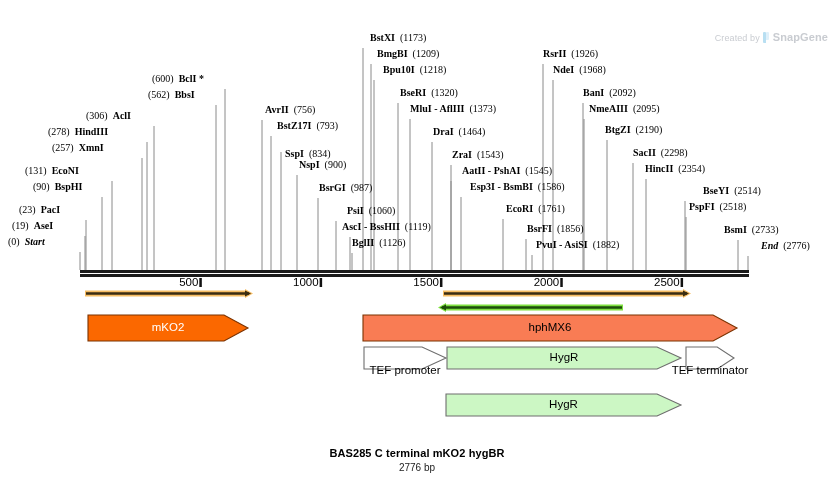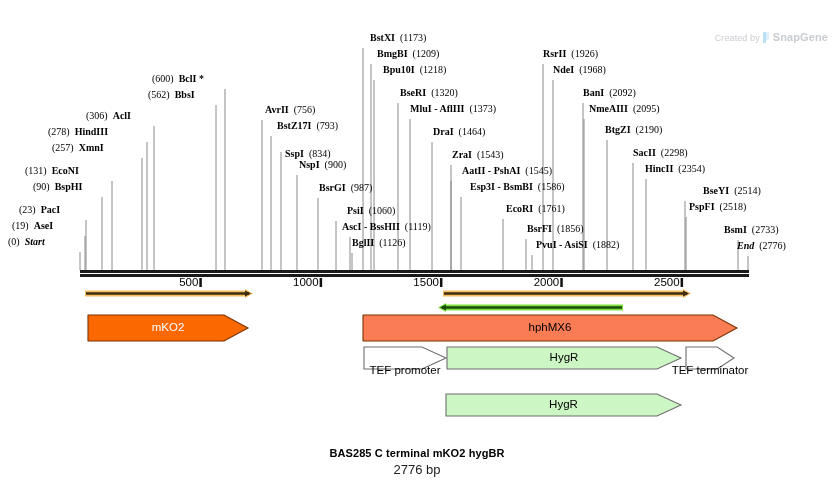--- a/index.html
+++ b/index.html
@@ -68,21 +68,21 @@
     text-align: center;
   }
   .title-main {
     font-size: 11px;
     font-weight: bold;
     color: #000000;
     font-family: "Liberation Sans", sans-serif;
     letter-spacing: 0.1px;
   }
   .title-sub {
-    font-size: 13px;
+    font-size: 10px;
     color: #222222;
     margin-top: 3px;
     font-family: "Liberation Sans", sans-serif;
   }
   .site-label {
     position: absolute;
     white-space: nowrap;
     font-size: 10px;
     font-family: Liberation Serif, serif;
     color: #000000;
@@ -233,21 +233,21 @@
     <div class="site-label" style="top: 48px; left: 543px;"><span class="enz">RsrII</span>&nbsp;&nbsp;<span class="pos">(1926)</span></div>
     <div class="site-label" style="top: 64px; left: 553px;"><span class="enz">NdeI</span>&nbsp;&nbsp;<span class="pos">(1968)</span></div>
     <div class="site-label" style="top: 87px; left: 583px;"><span class="enz">BanI</span>&nbsp;&nbsp;<span class="pos">(2092)</span></div>
     <div class="site-label" style="top: 103px; left: 589px;"><span class="enz">NmeAIII</span>&nbsp;&nbsp;<span class="pos">(2095)</span></div>
     <div class="site-label" style="top: 124px; left: 605px;"><span class="enz">BtgZI</span>&nbsp;&nbsp;<span class="pos">(2190)</span></div>
     <div class="site-label" style="top: 147px; left: 633px;"><span class="enz">SacII</span>&nbsp;&nbsp;<span class="pos">(2298)</span></div>
     <div class="site-label" style="top: 163px; left: 645px;"><span class="enz">HincII</span>&nbsp;&nbsp;<span class="pos">(2354)</span></div>
     <div class="site-label" style="top: 185px; left: 679px; margin-left: 24px;"><span class="enz">BseYI</span>&nbsp;&nbsp;<span class="pos">(2514)</span></div>
     <div class="site-label" style="top: 201px; left: 689px;"><span class="enz">PspFI</span>&nbsp;&nbsp;<span class="pos">(2518)</span></div>
     <div class="site-label" style="top: 224px; left: 724px;"><span class="enz">BsmI</span>&nbsp;&nbsp;<span class="pos">(2733)</span></div>
-    <div class="site-label" style="top: 240px; left: 737px;"><span class="ital">End</span>&nbsp;&nbsp;<span class="pos">(2776)</span></div>
+    <div class="site-label" style="top: 240px; left: 737px; padding-left: 24px;"><span class="ital">End</span>&nbsp;&nbsp;<span class="pos">(2776)</span></div>
     <div class="feature-name" style="color: rgb(255, 255, 255); left: 88px; width: 160px; top: 321px;">mKO2</div>
     <div class="feature-name" style="color: rgb(0, 0, 0); left: 363px; width: 374px; top: 321px;">hphMX6</div>
     <div class="feature-name" style="color: rgb(0, 0, 0); left: 335px; width: 140px; top: 364px;">TEF promoter</div>
     <div class="feature-name" style="color: rgb(0, 0, 0); left: 447px; width: 234px; top: 351px;">HygR</div>
     <div class="feature-name" style="color: rgb(0, 0, 0); left: 640px; width: 140px; top: 364px;">TEF terminator</div>
     <div class="feature-name" style="color: rgb(0, 0, 0); left: 446px; width: 235px; top: 398px;">HygR</div>
   </div>
 
 <div class="title-block">
   <div class="title-main">BAS285 C terminal mKO2 hygBR</div>

